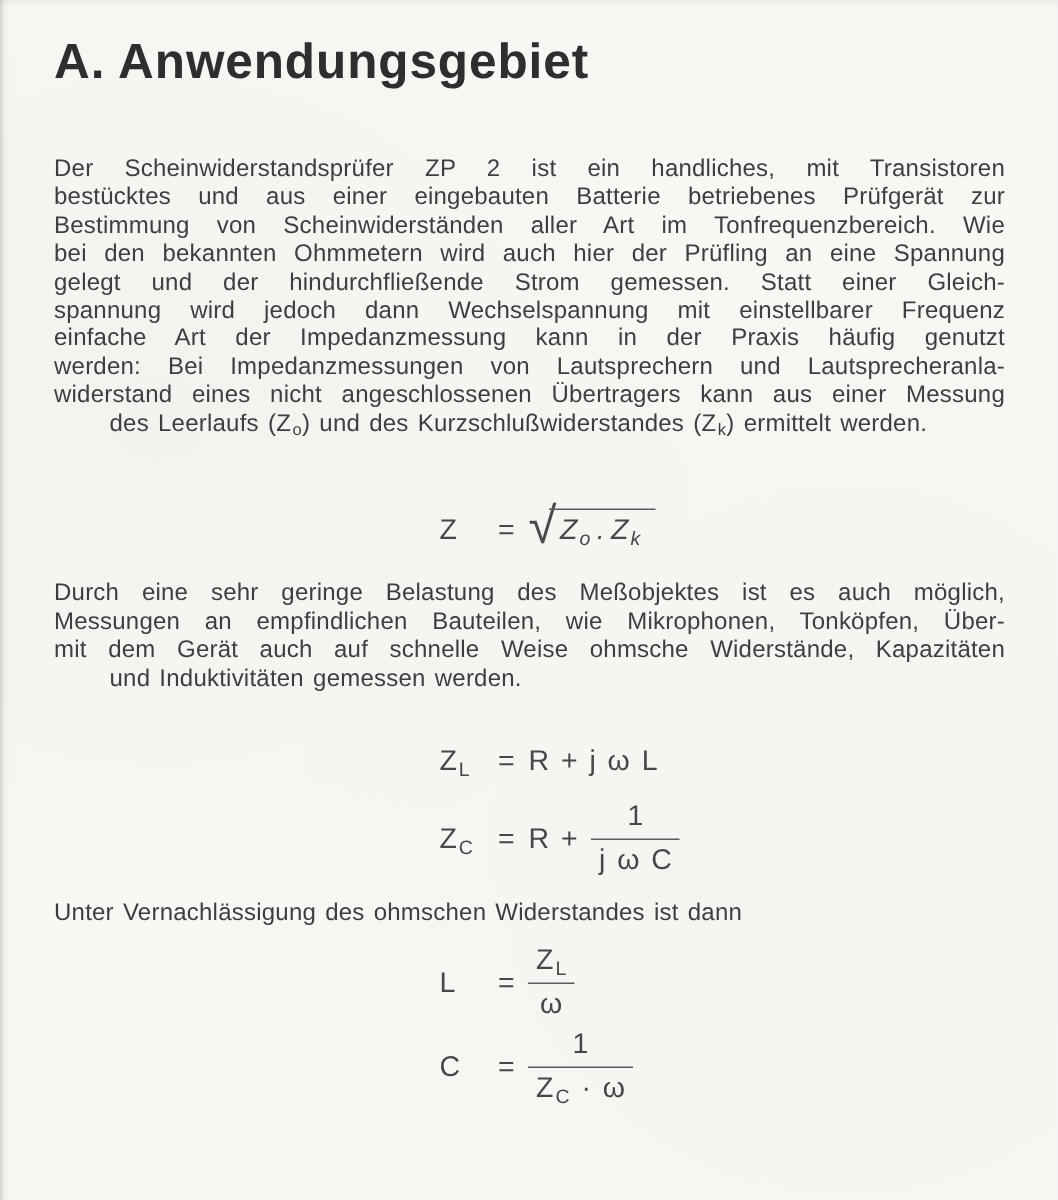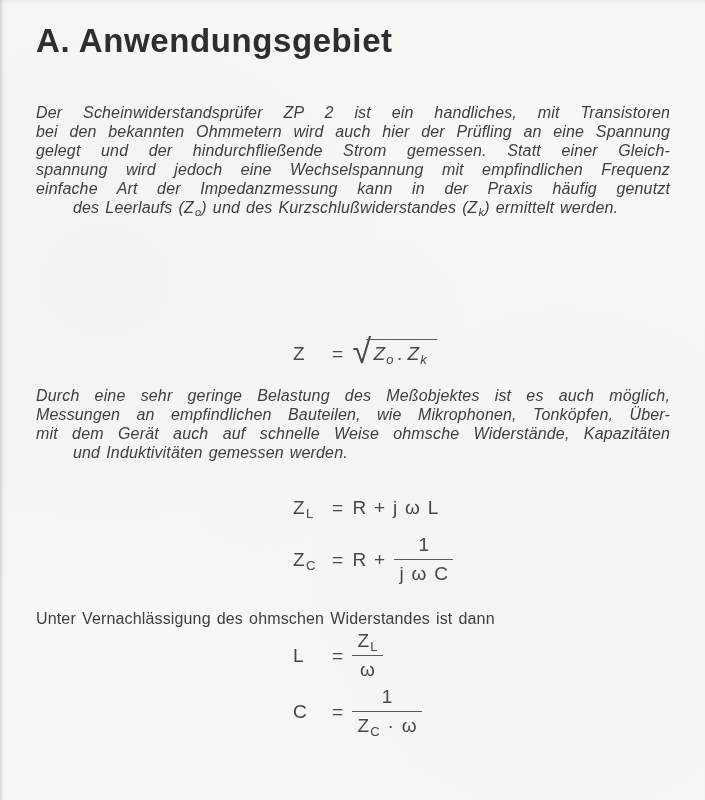--- a/index.html
+++ b/index.html
@@ -24,32 +24,30 @@
     text-align:right;
   }
   .para{position:absolute;left:36px;width:634px;}
   .p1{top:104px;}
   .p2{top:387px;}
   .pline{
     font-size:16px;line-height:18.9px;
     letter-spacing:0.15px;word-spacing:1.5px;
     text-align:justify;text-align-last:justify;
     white-space:normal;
-    font-style:italic;
   }
   .pline-last{text-align-last:left;margin-left:37px;}
   .ssub{
     font-size:11px;line-height:0;position:relative;top:3px;
     vertical-align:baseline;margin-left:1px;
   }
   .note{
     position:absolute;left:36px;top:600px;
     font-size:16px;letter-spacing:0.15px;word-spacing:1.5px;
     color:#3e3e3e;
-    margin-top:10px;
   }
   .formula{
     position:absolute;left:293px;
     display:flex;align-items:center;gap:9px;
     font-size:19px;color:#474747;letter-spacing:0.3px;word-spacing:2px;
   }
   .formula .lhs{min-width:30px;display:inline-block;}
   .formula sub{
     font-size:13px;line-height:0;position:relative;top:4px;
     vertical-align:baseline;margin-left:1px;
@@ -79,24 +77,28 @@
 </style>
 </head>
 <body>
 
 <div class="page">
 
   <h1 class="heading">A. Anwendungsgebiet</h1>
 
   <div class="para p1">
     <div class="pline">Der Scheinwiderstandsprüfer ZP 2 ist ein handliches, mit Transistoren</div>
+    <div class="pline">bestücktes und aus einer eingebauten Batterie betriebenes Prüfgerät zur</div>
+    <div class="pline">Bestimmung von Scheinwiderständen aller Art im Tonfrequenzbereich. Wie</div>
     <div class="pline">bei den bekannten Ohmmetern wird auch hier der Prüfling an eine Spannung</div>
     <div class="pline">gelegt und der hindurchfließende Strom gemessen. Statt einer Gleich-</div>
-    <div class="pline">spannung wird jedoch eine Wechselspannung mit empfindlichen Frequenz</div>
+    <div class="pline">spannung wird jedoch dann Wechselspannung mit einstellbarer Frequenz</div>
     <div class="pline">einfache Art der Impedanzmessung kann in der Praxis häufig genutzt</div>
+    <div class="pline">werden: Bei Impedanzmessungen von Lautsprechern und Lautsprecheranla-</div>
+    <div class="pline">widerstand eines nicht angeschlossenen Übertragers kann aus einer Messung</div>
     <div class="pline pline-last"><span>des Leerlaufs (Z</span><sub class="ssub">o</sub><span>) und des Kurzschlußwiderstandes (Z</span><sub class="ssub">k</sub><span>) ermittelt werden.</span></div>
   </div>
 
   <div class="formula f-z">
     <span class="lhs">Z</span>
     <span>=</span>
     <span class="sqrt-wrap">
       <span class="sqrt-glyph">√</span>
       <span class="radicand"><span>Z</span><sub>o</sub><span class="fdot">.</span><span>Z</span><sub>k</sub></span>
     </span>

